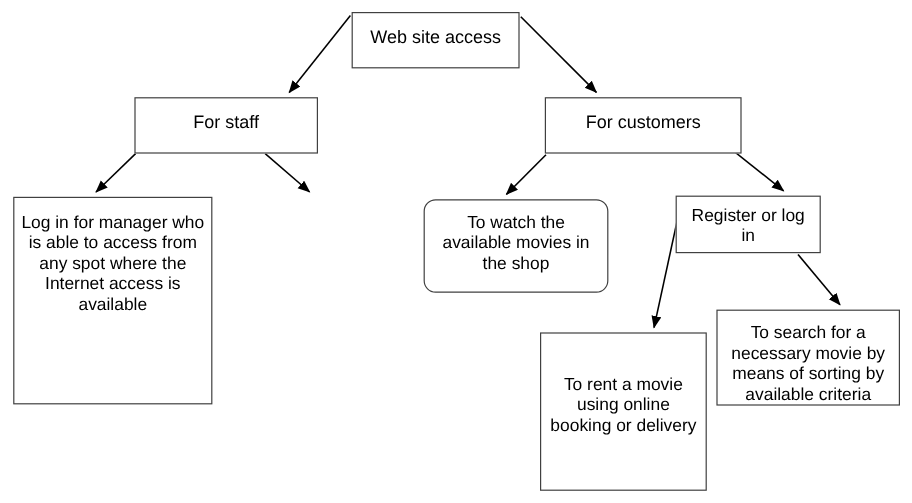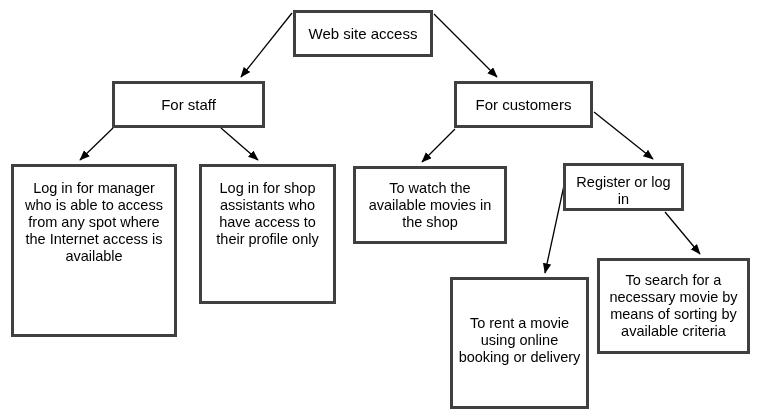--- a/index.html
+++ b/index.html
@@ -23,48 +23,48 @@
     position: absolute;
     left: 0;
     top: 0;
     width: 760px;
     height: 419px;
     pointer-events: none;
   }
   .node {
     position: absolute;
     box-sizing: border-box;
-    border: 3px solid #404040;
+    border: 1px solid #404040;
     background: #ffffff;
     text-align: center;
     line-height: 1.18;
     padding: 4px 5px 0 5px;
     overflow: hidden;
   }
   .node .node-label {
     display: block;
     white-space: pre-line;
   }
   .n-root       { left: 293px; top: 10px;  width: 140px; height: 47px;  font-size: 15px; }
   .n-root .node-label { padding-top: 8px; }
   .n-staff      { left: 112px; top: 81px;  width: 153px; height: 47px;  font-size: 15px; }
   .n-staff .node-label { padding-top: 8px; }
-  .n-customers  { left: 454px; top: 81px;  width: 139px; height: 47px;  font-size: 15px; }
+  .n-customers  { left: 454px; top: 81px;  width: 164px; height: 47px;  font-size: 15px; }
   .n-customers .node-label { padding-top: 8px; }
   .n-manager    { left: 11px;  top: 164px; width: 166px; height: 173px; font-size: 14.5px; }
   .n-manager .node-label { padding-top: 9px; }
   .n-assistants { left: 199px; top: 164px; width: 137px; height: 140px; font-size: 14.5px; }
   .n-assistants .node-label { padding-top: 9px; }
-  .n-watch      { left: 353px; top: 166px; width: 154px; height: 78px;  font-size: 14.5px; }
+  .n-watch      { left: 353px; top: 166px; width: 154px; height: 78px;  font-size: 14.5px; border-radius: 10px; }
   .n-watch .node-label { padding-top: 7px; }
   .n-register   { left: 563px; top: 163px; width: 121px; height: 48px;  font-size: 14.5px; }
   .n-register .node-label { padding-top: 4px; }
   .n-rent       { left: 450px; top: 277px; width: 139px; height: 132px; font-size: 14.5px; }
   .n-rent .node-label { padding-top: 8px; margin-top: 23px; }
-  .n-search     { left: 597px; top: 258px; width: 153px; height: 96px; font-size: 14.5px; }
+  .n-search     { left: 597px; top: 258px; width: 153px; height: 80px; font-size: 14.5px; }
   .n-search .node-label { padding-top: 7px; }
 </style>
 </head>
 <body>
 
 <div id="diagram-canvas">
 
   <svg id="edge-layer" width="760" height="419" viewBox="0 0 760 419" xmlns="http://www.w3.org/2000/svg">
     <defs>
       <marker id="arrowhead" markerWidth="9" markerHeight="9" refX="7.4" refY="3.2" orient="auto" markerUnits="strokeWidth">
@@ -98,23 +98,20 @@
   </div>
 
   <div class="node n-customers">
     <span class="node-label">For customers</span>
   </div>
 
   <div class="node n-manager">
     <span class="node-label">Log in for manager who is able to access from any spot where the Internet access is available</span>
   </div>
 
-  <div class="node n-assistants">
-    <span class="node-label">Log in for shop assistants who have access to their profile only</span>
-  </div>
 
   <div class="node n-watch">
     <span class="node-label">To watch the available movies in the shop</span>
   </div>
 
   <div class="node n-register">
     <span class="node-label">Register or log in</span>
   </div>
 
   <div class="node n-rent">

